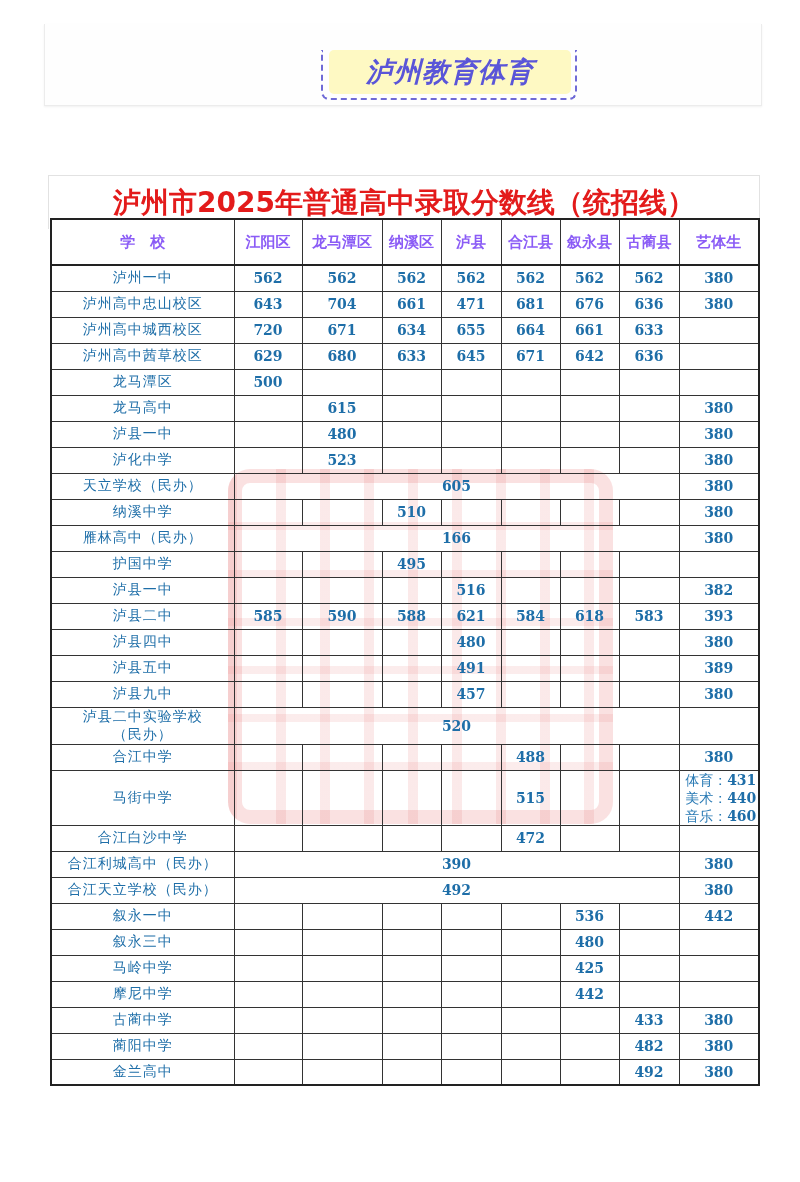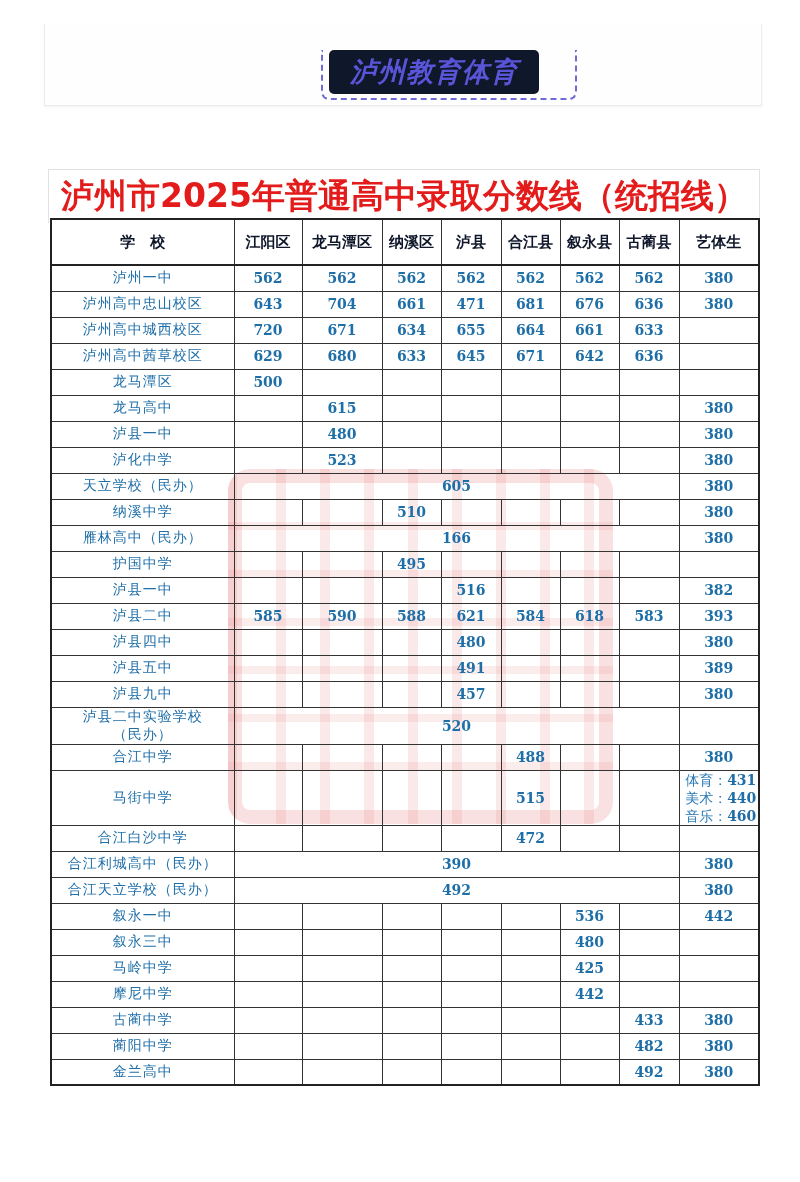--- a/index.html
+++ b/index.html
@@ -11,35 +11,35 @@
     .banner-card {
       position: absolute; left: 44px; top: 24px; width: 718px; height: 82px;
       background: #fefefe; border: 1px solid #ececec; border-top: none;
       box-shadow: 0 1px 2px rgba(0,0,0,0.06);
     }
     .brand-wrap {
       position: absolute; left: 276px; top: 26px; width: 256px; height: 50px;
       border: 2px dashed #6f6ad6; border-top: none; border-radius: 0 0 8px 8px;
     }
     .brand {
-      position: absolute; left: 6px; top: 0; width: 210px; height: 44px;
-      background: #0f172a; border-radius: 5px;
+      position: absolute; left: 6px; top: 0; width: 242px; height: 44px;
+      background: #fef9c3; border-radius: 5px;
       color: #5a55d8; font-family: "DejaVu Sans", sans-serif; font-weight: bold;
       font-size: 27px; font-style: italic; letter-spacing: 1px;
       display: flex; align-items: center; justify-content: center;
     }
     .doc {
       position: absolute; left: 48px; top: 164px; width: 712px; height: 970px;
       background: #ffffff;
     }
     .title-box {
-      position: absolute; left: 0; top: 5px; width: 712px; height: 54px;
+      position: absolute; left: 0; top: 11px; width: 712px; height: 54px;
       border: 1px solid #e2e2e2; border-bottom: none;
       display: flex; align-items: center; justify-content: center;
-      color: #e31b1b; font-weight: bold; font-size: 33px; letter-spacing: 0px;
+      color: #e31b1b; font-weight: bold; font-size: 28px; letter-spacing: 0px;
       font-family: "DejaVu Sans", sans-serif;
     }
     .stamp {
       position: absolute; left: 180px; top: 305px; width: 385px; height: 355px;
       border: 14px solid rgba(230,120,120,0.22); border-radius: 22px;
       background:
         repeating-linear-gradient(90deg, transparent 0 34px, rgba(230,120,120,0.16) 34px 44px),
         repeating-linear-gradient(0deg, transparent 0 40px, rgba(230,120,120,0.14) 40px 48px);
       z-index: 0;
     }
@@ -47,21 +47,21 @@
       position: absolute; left: 2px; top: 54px; width: 708px;
       border-collapse: collapse; z-index: 1; table-layout: fixed;
       border: 2px solid #222;
     }
     table.scores th, table.scores td {
       border: 1px solid #333; text-align: center; vertical-align: middle;
       padding: 0; color: #1e6ea8;
     }
     table.scores th {
       height: 46px; font-family: "DejaVu Sans", sans-serif; font-weight: bold;
-      font-size: 15px; color: #0f172a; border-bottom: 2px solid #222;
+      font-size: 15px; color: #8b5cf6; border-bottom: 2px solid #222;
     }
     table.scores td { height: 26px; font-size: 14px; }
     td.school { font-size: 15px; color: #2b7bb5; letter-spacing: 1px; }
     td.num { font-weight: bold; color: #1f6ea8; font-size: 14px; }
     td.tall2 { height: 46px; }
     td.tall3 { height: 70px; }
     .art-lines { font-size: 11.5px; line-height: 18px; text-align: left; padding-left: 4px !important; }
     .art-lines span.lbl { color: #2b7bb5; font-weight: normal; }
     .art-lines span.val { color: #1f6ea8; font-weight: bold; }
   </style>

